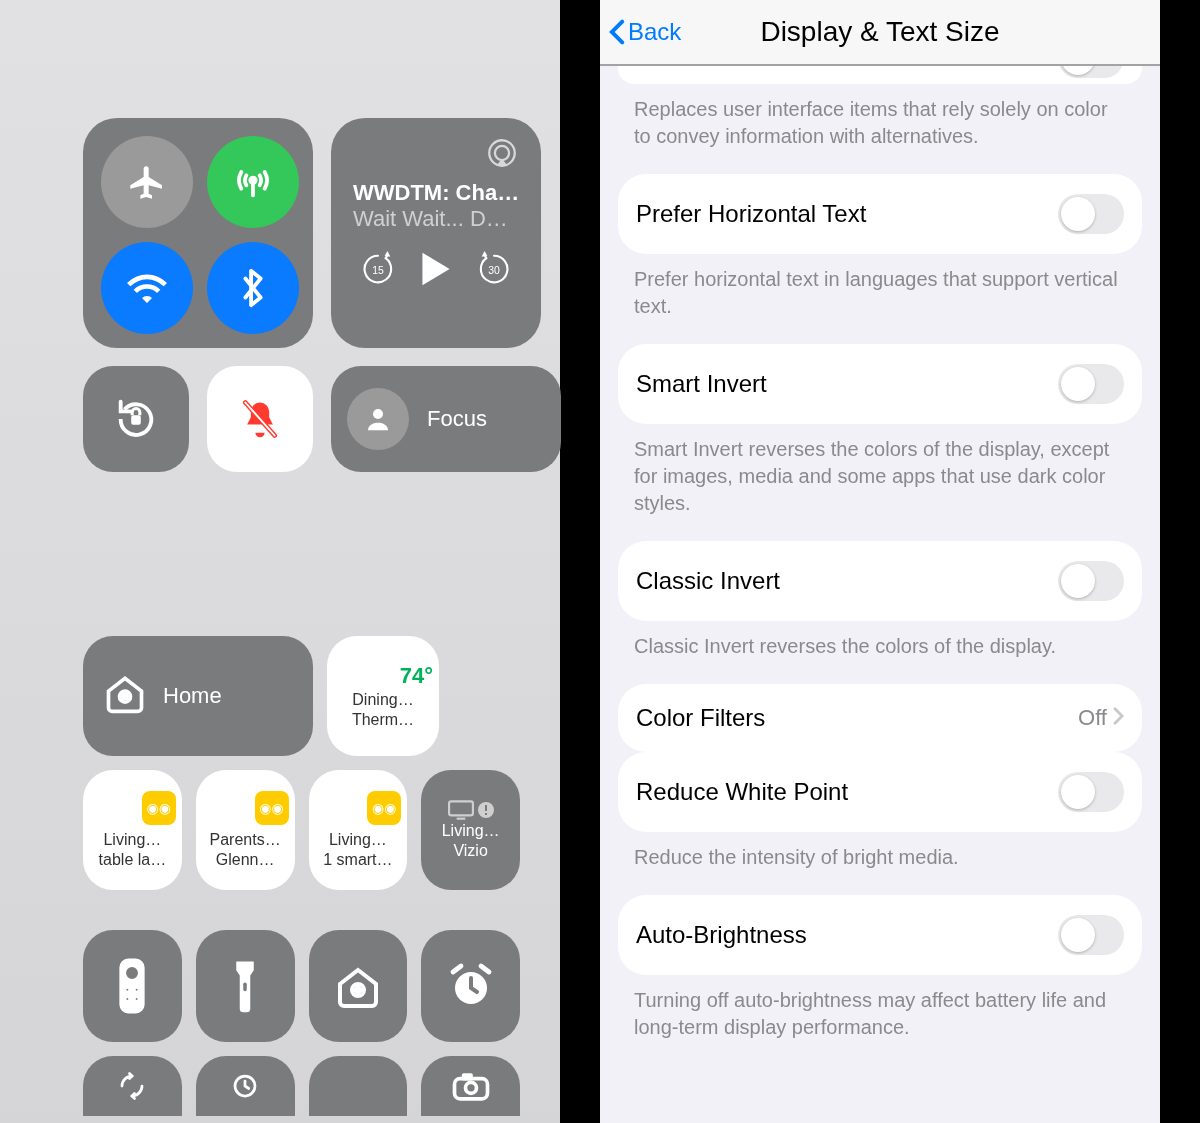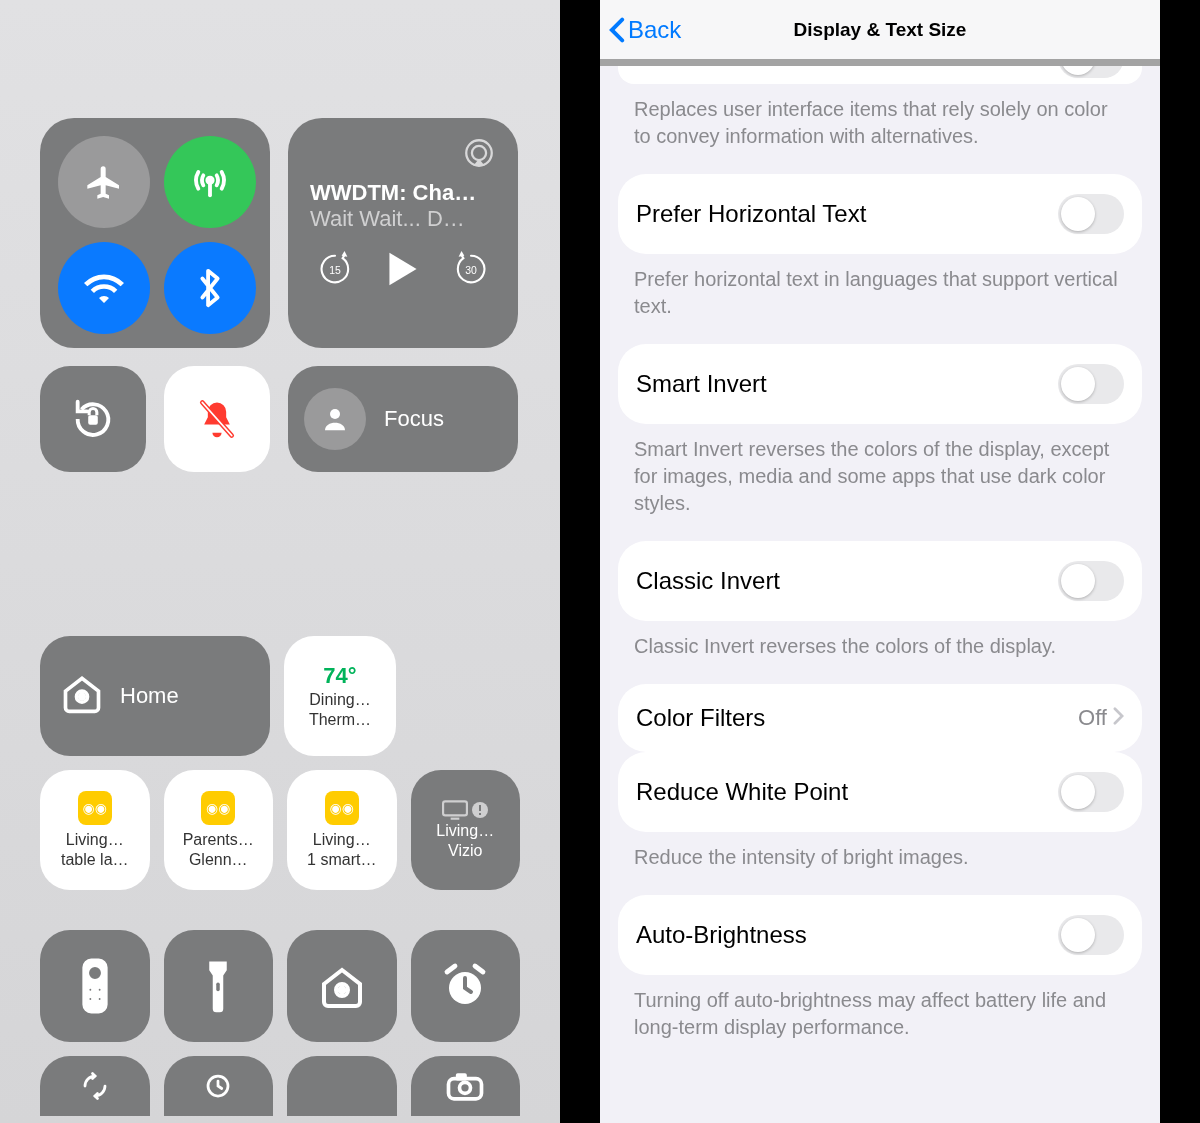--- a/index.html
+++ b/index.html
@@ -4,21 +4,21 @@
 <style>
   * { box-sizing: border-box; margin: 0; padding: 0; }
   body {
     font-family: -apple-system, BlinkMacSystemFont, "Helvetica Neue", Arial, sans-serif;
     width: 1200px; height: 1123px;
     background: #000;
     display: flex;
     overflow: hidden;
   }
   .phone { height: 1123px; position: relative; }
-  .phone-left { width: 560px; background: #6d28d9; }
+  .phone-left { width: 560px; background: #6d28d9; padding-left: 43px; }
   .phone-right { width: 560px; margin-left: 40px; background: #f2f1f7; }
 
   
   .breadcrumb {
     display:flex; align-items:center; gap:10px;
     padding: 8px 20px 0 20px; color:#b2b2b5; font-size:24px;
   }
   .breadcrumb .loc-badge{
     width:30px;height:30px;border-radius:50%;background:#007aff;
     display:flex;align-items:center;justify-content:center;color:#fff;font-size:18px;
@@ -74,37 +74,37 @@
   .slider .fill .glyph{color:#9a9a9b;margin-bottom:28px;}
   .left-stack{display:flex;flex-direction:row;gap:18px;}
   .focus{width:230px;height:106px;border-radius:30px;background:#7a7b7c;display:flex;align-items:center;gap:18px;padding:0 16px;color:#fff;font-size:22px;}
   .focus .circle{width:62px;height:62px;border-radius:50%;background:#9a9a9b;display:flex;align-items:center;justify-content:center;}
 
   .row3{margin-top:40px;gap:14px;}
   .home-tile{width:230px;height:120px;border-radius:30px;background:#7a7b7c;display:flex;align-items:center;gap:16px;padding:0 20px;color:#fff;font-size:22px;}
   .sq{width:112px;height:120px;border-radius:30px;background:#7a7b7c;color:#fff;display:flex;flex-direction:column;align-items:center;justify-content:center;gap:2px;padding:8px 6px;}
   .sq .lbl1{font-size:16px;white-space:nowrap;overflow:hidden;text-overflow:ellipsis;width:100%;text-align:center;}
   .sq .lbl2{font-size:16px;white-space:nowrap;overflow:hidden;text-overflow:ellipsis;width:100%;text-align:center;}
-  .sq-white{background:#fff;color:#333;}
+  .sq-white{background:#fff;color:#333;align-items:flex-end;}
   .sq-white .temp{color:#00b35a;font-weight:600;font-size:22px;}
   .outlet-badge{width:34px;height:34px;border-radius:8px;background:#ffcc00;display:flex;align-items:center;justify-content:center;color:#fff;font-size:14px;margin-bottom:4px;}
 
   .row4{margin-top:14px;gap:14px;}
   .row5{margin-top:40px;gap:14px;}
   .icon-tile{width:112px;height:112px;border-radius:30px;background:#7a7b7c;display:flex;align-items:center;justify-content:center;color:#fff;}
 
   .svg{display:block;}
 
   
   .nav{
-    height:66px;background:#f7f7f8;border-bottom:7px solid #a3a3a3;
+    height:66px;background:#f7f7f8;border-bottom:2px solid #a3a3a3;
     display:flex;align-items:center;position:relative;
   }
   .nav .back{color:#007aff;font-size:24px;display:flex;align-items:center;gap:2px;padding-left:8px;}
-  .nav .title{position:absolute;left:0;right:0;text-align:center;font-size:19px;font-weight:700;color:#000;}
+  .nav .title{position:absolute;left:0;right:0;text-align:center;font-size:28px;font-weight:400;color:#000;}
   .settings-body{padding:0 18px 30px 18px;}
   .footer-note{color:#8a8a8e;font-size:20px;line-height:1.35;padding:12px 16px 24px 16px;}
   .cell{
     background:#fff;border-radius:28px;padding:20px 18px;
     display:flex;align-items:center;justify-content:space-between;
     font-size:24px;color:#000;
   }
   .switch{
     width:66px;height:40px;border-radius:40px;background:#e9e9eb;position:relative;
   }
@@ -446,21 +446,21 @@
               <path d="M2 2l8 8-8 8"></path>
             </svg>
         </span>
       </span>
     </div>
 
     <div class="cell">
       <span>Reduce White Point</span>
       <div class="switch"></div>
     </div>
-    <div class="footer-note">Reduce the intensity of bright images.</div>
+    <div class="footer-note">Reduce the intensity of bright media.</div>
 
     <div class="cell">
       <span>Auto-Brightness</span>
       <div class="switch"></div>
     </div>
     <div class="footer-note">Turning off auto-brightness may affect battery life and long-term display performance.</div>
   </div>
 </div>
 
 </body></html>

